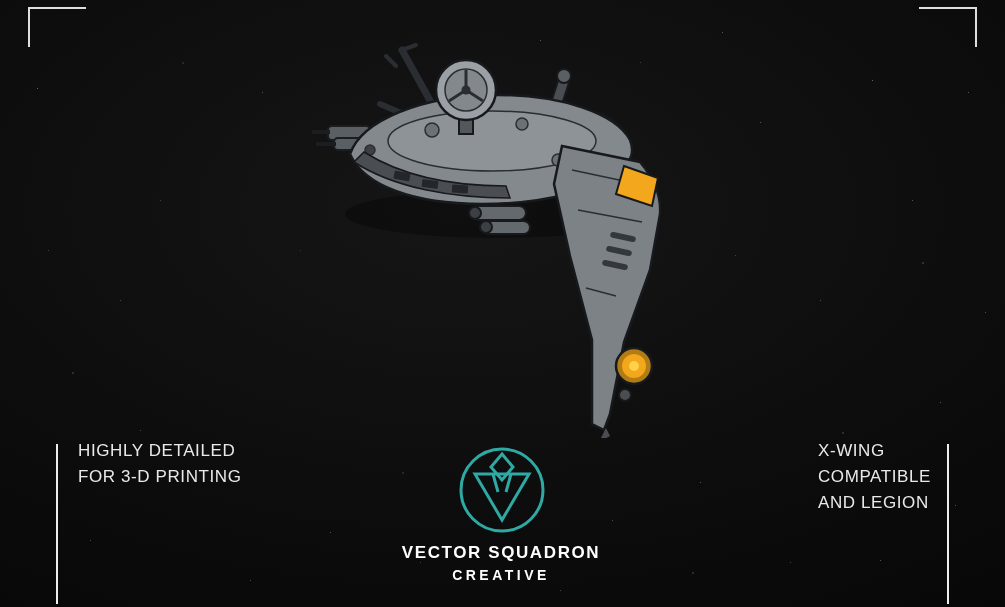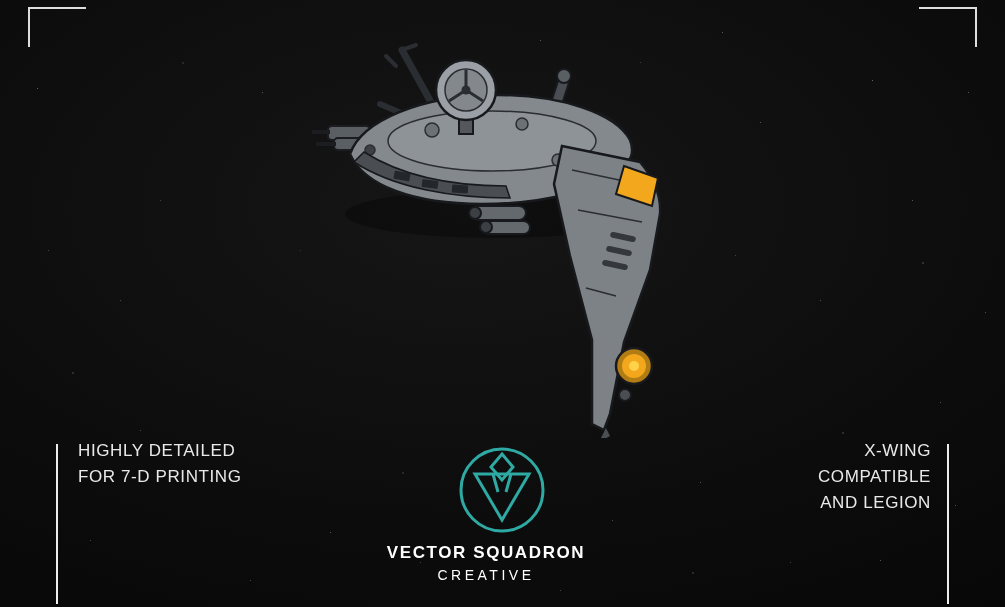--- a/index.html
+++ b/index.html
@@ -40,29 +40,29 @@
   .corner{position:absolute;width:56px;height:38px;}
   .corner.tl{top:7px;left:28px;border-top:2px solid #dedede;border-left:2px solid #dedede;}
   .corner.tr{top:7px;right:28px;border-top:2px solid #dedede;border-right:2px solid #dedede;}
   
   .vrule{position:absolute;width:2px;height:160px;background:#ededed;top:444px;}
   .vrule.left{left:56px;}
   .vrule.right{right:56px;}
   
   .tagline{position:absolute;top:438px;color:#e9e9e9;font-size:17px;line-height:26px;letter-spacing:.6px;}
   .tagline.left{left:78px;text-align:left;}
-  .tagline.right{right:74px;text-align:right;}
+  .tagline.right{right:74px;}
   .tagline div{white-space:nowrap;}
   
   .ship{position:absolute;left:310px;top:38px;}
   
   .logo{position:absolute;left:452px;top:440px;}
-  .brand{position:absolute;left:0;width:972px;top:543px;text-align:center;color:#ffffff;}
+  .brand{position:absolute;left:15px;width:972px;top:543px;text-align:center;color:#ffffff;}
   .brand-title{font-size:17px;font-weight:700;letter-spacing:1.6px;}
-  .brand-subtitle{font-size:14px;font-weight:400;letter-spacing:3.5px;margin-top:4px;}
+  .brand-subtitle{font-size:14px;font-weight:700;letter-spacing:3.5px;margin-top:4px;}
 </style>
 </head>
 <body>
 
 <div class="page">
 
   <div class="stars"></div>
   <div class="stars2"></div>
 
   <div class="corner tl"></div>
@@ -141,21 +141,21 @@
       <circle cx="324" cy="328" r="12" fill="#f2a71d"></circle>
       <circle cx="324" cy="328" r="5" fill="#ffd24a"></circle>
       <circle cx="315" cy="357" r="6" fill="#4a4e53" stroke="#17191c" stroke-width="2"></circle>
       <path d="M296,390 L289,404 L300,398 Z" fill="#4a4e53"></path>
     </g>
   </svg>
 
   <div class="vrule left"></div>
   <div class="tagline left">
     <div>HIGHLY DETAILED</div>
-    <div>FOR 7-D PRINTING</div>
+    <div>FOR 3-D PRINTING</div>
   </div>
 
   <div class="vrule right"></div>
   <div class="tagline right">
     <div>X-WING</div>
     <div>COMPATIBLE</div>
     <div>AND LEGION</div>
   </div>
 
   <svg class="logo" viewBox="-50 -50 100 100" width="100" height="100">

